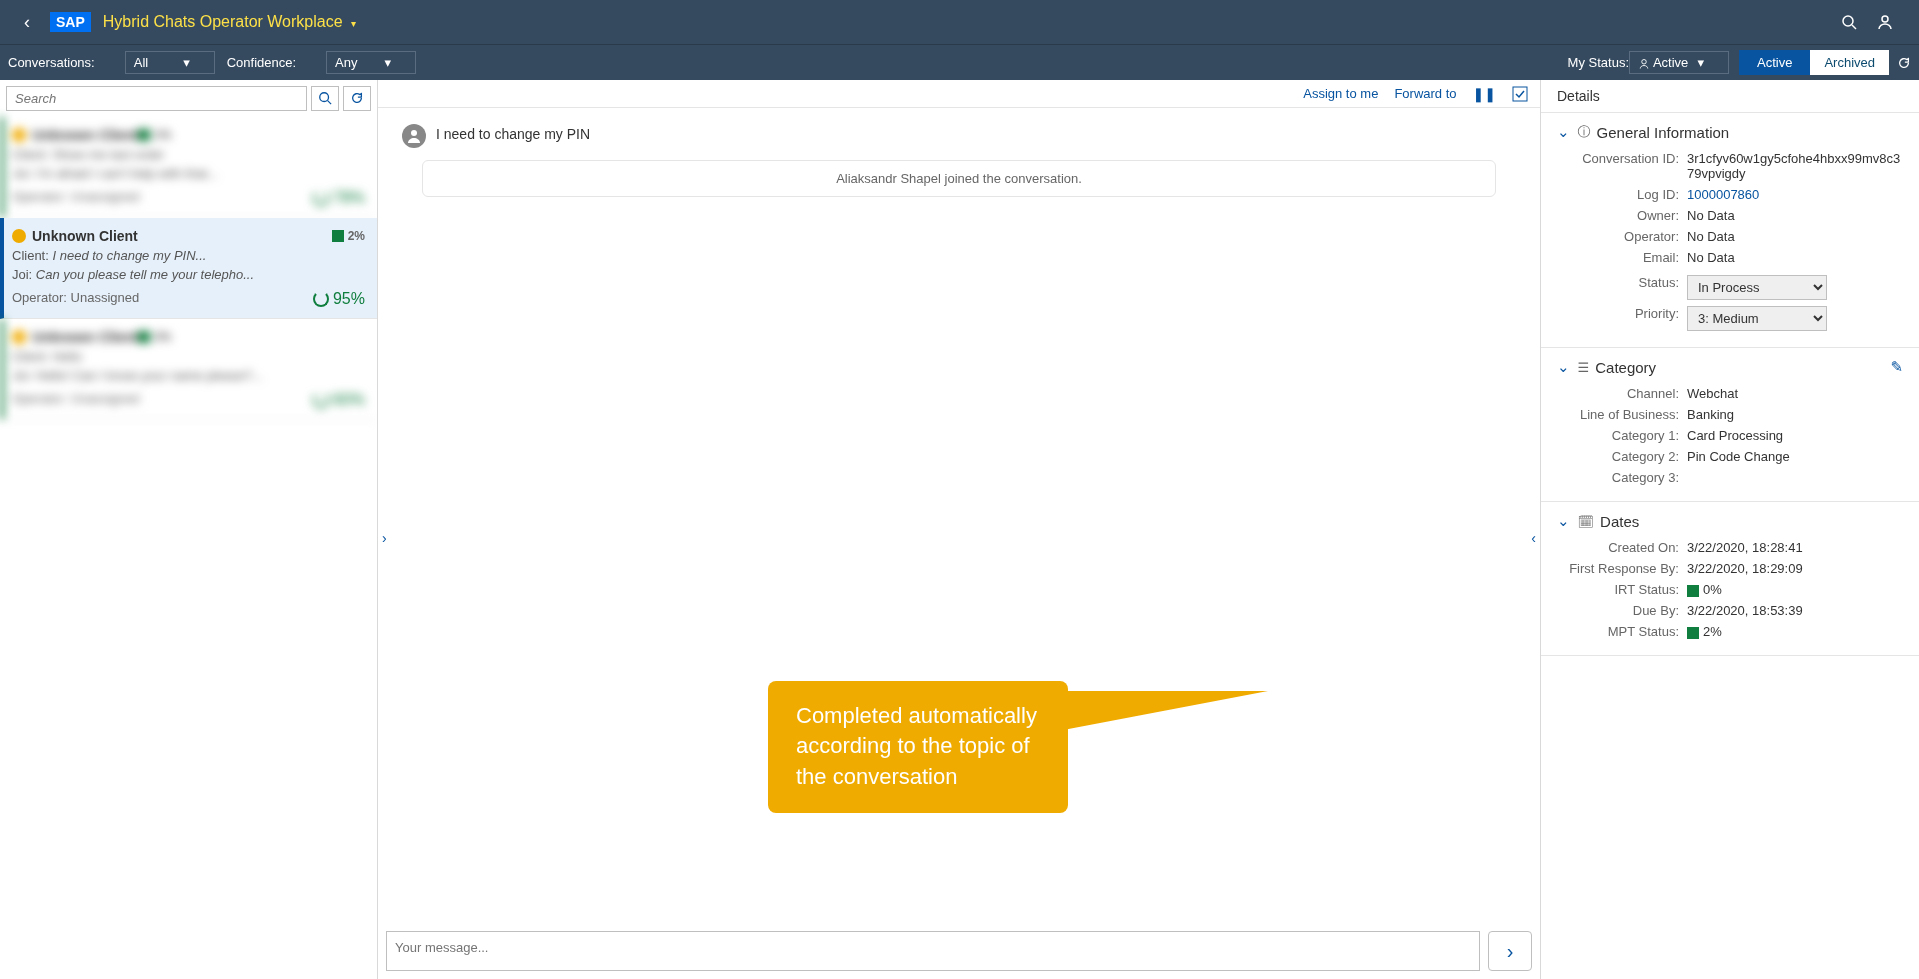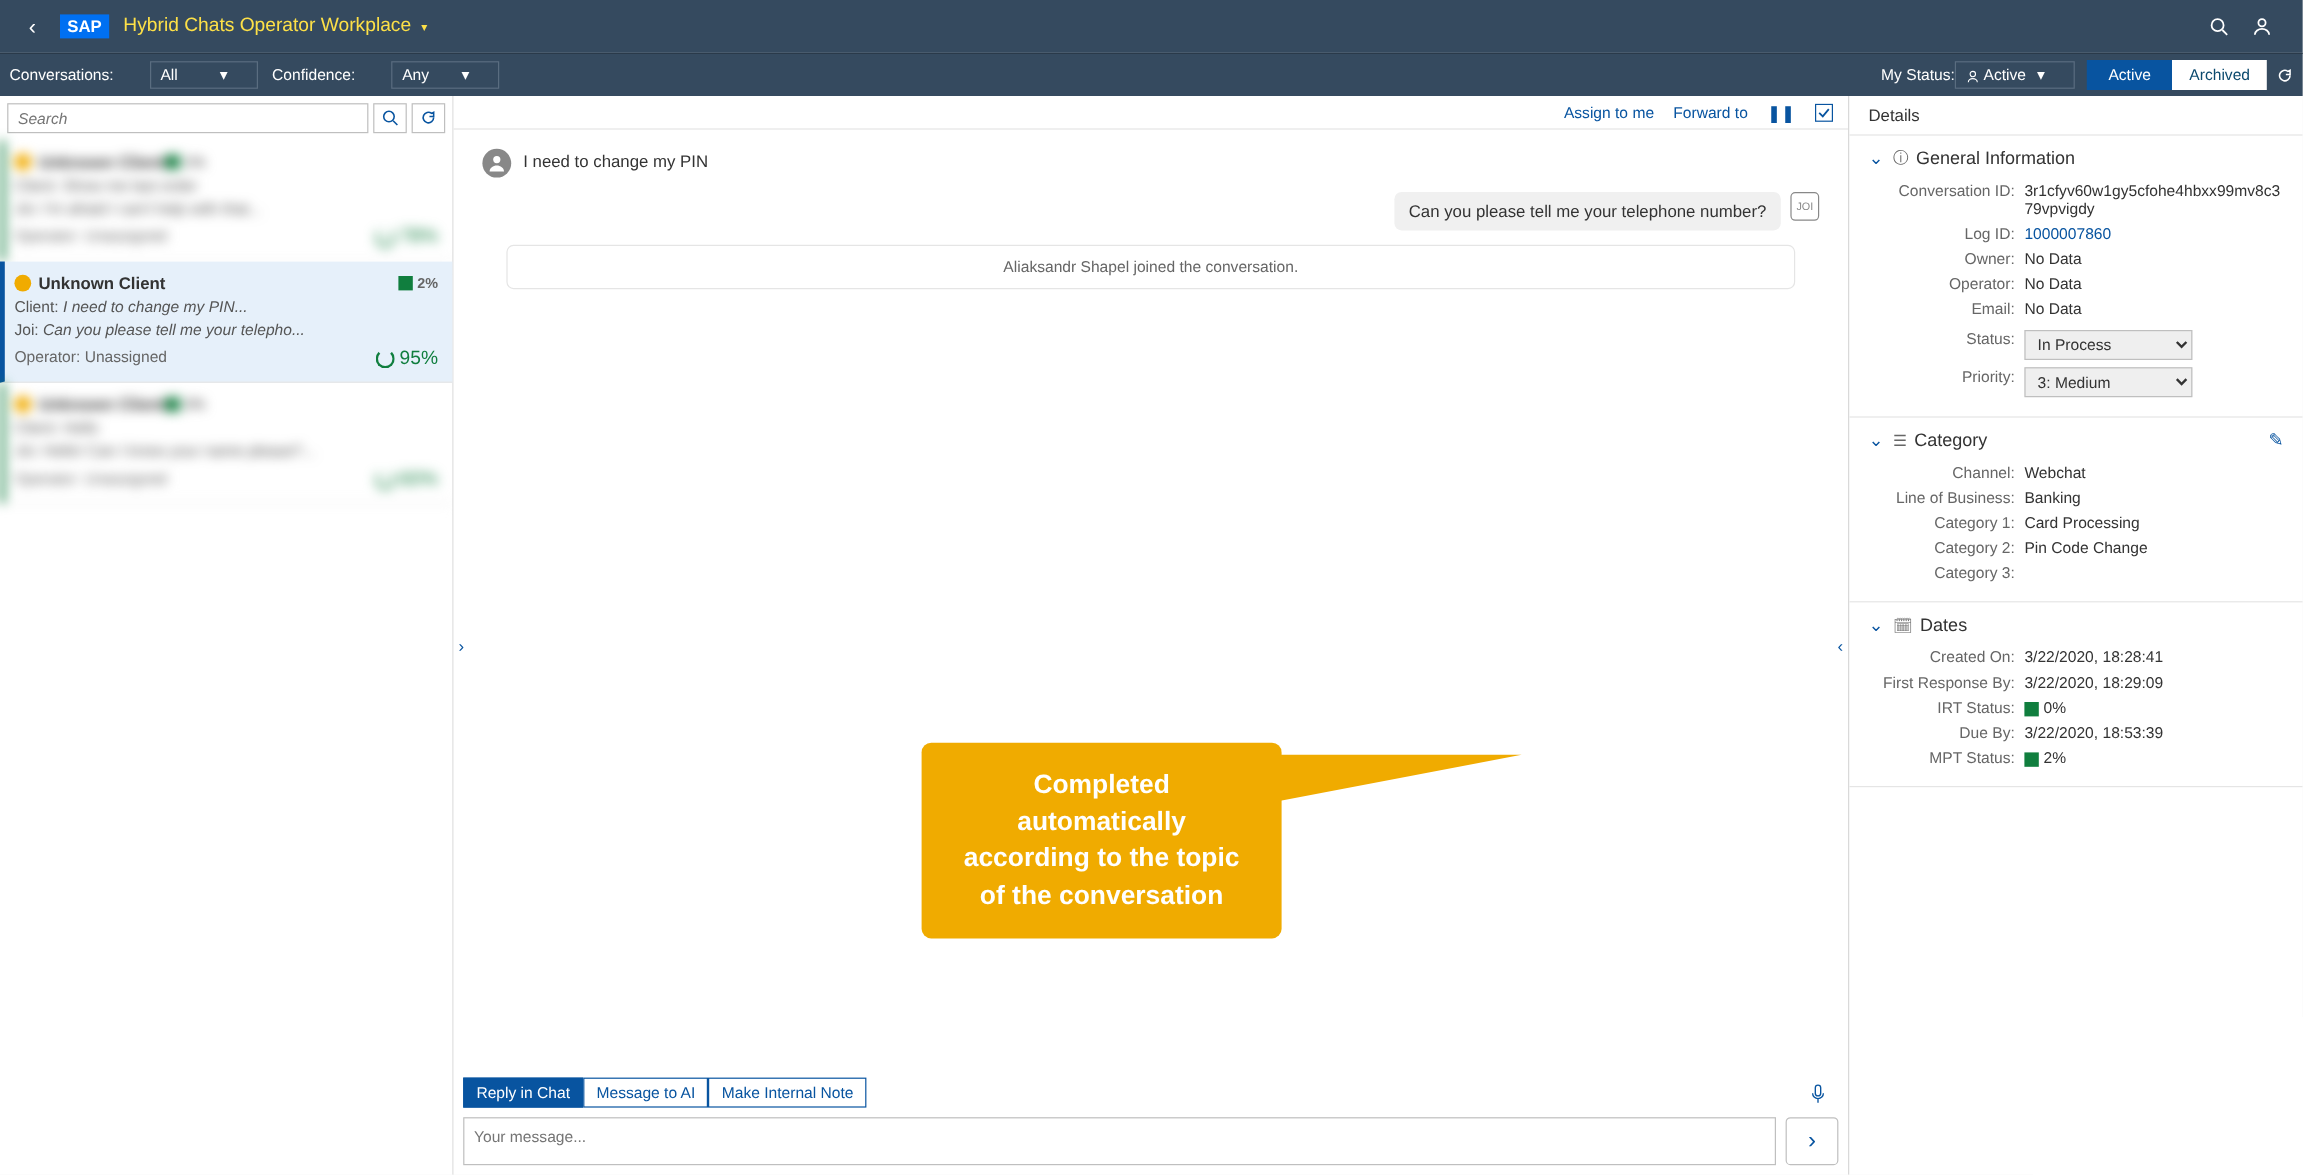--- a/index.html
+++ b/index.html
@@ -62,21 +62,21 @@
 .msg-text { font-size: 14px; color: #333; padding-top: 2px; }
 .msg-bubble { background: #f0f0f0; border-radius: 6px; padding: 8px 12px; font-size: 14px; color: #333; max-width: 60%; }
 .bot-icon { width: 24px; height: 24px; border: 1px solid #888; border-radius: 4px; margin-left: 8px; display: flex; align-items: center; justify-content: center; font-size: 9px; color: #888; }
 .system-msg { text-align: center; padding: 10px; border: 1px solid #e5e5e5; border-radius: 6px; font-size: 13px; color: #666; margin: 8px 20px; }
 
 .expand-left, .expand-right { position: absolute; top: 50%; color: #0854a0; cursor: pointer; font-size: 14px; }
 .expand-left { left: 4px; }
 .expand-right { right: 4px; }
 
 
-.callout { position: absolute; background: #f0ab00; color: #fff; padding: 20px 28px; border-radius: 8px; font-size: 22px; font-weight: bold; text-align: center; line-height: 1.4; left: 390px; bottom: 110px; width: 300px; }
+.callout { position: absolute; background: #f0ab00; color: #fff; padding: 20px 28px; border-radius: 8px; font-size: 22px; font-weight: normal; line-height: 1.4; left: 390px; bottom: 110px; width: 300px; }
 .callout::after { content: ''; position: absolute; right: -200px; top: 10px; border-left: 210px solid #f0ab00; border-top: 0px solid transparent; border-bottom: 40px solid transparent; }
 
 
 .reply-tabs { display: flex; padding: 6px 8px 0 8px; align-items: center; }
 .reply-tab { border: 1px solid #0854a0; padding: 4px 10px; font-size: 13px; cursor: pointer; }
 .reply-tab.active { background: #0854a0; color: #fff; }
 .reply-tab.inactive { background: #fff; color: #0854a0; }
 .mic-icon { margin-left: auto; color: #0854a0; font-size: 18px; cursor: pointer; padding-right: 8px; }
 .reply-input-area { padding: 8px; display: flex; gap: 8px; }
 .reply-input { flex: 1; border: 1px solid #bfbfbf; padding: 8px; font-size: 13px; color: #888; height: 40px; resize: none; }
@@ -227,42 +227,27 @@
     <div class="chat-area">
       <div class="msg-row client">
         <span class="msg-avatar">
           <svg width="16" height="16" viewBox="0 0 16 16">
               <circle cx="8" cy="5" r="3" fill="#fff"></circle>
               <path d="M2 15c0-3 3-5 6-5s6 2 6 5" fill="#fff"></path>
             </svg>
         </span>
         <span class="msg-text">I need to change my PIN</span>
       </div>
-      <div class="msg-row bot">
-        <span class="msg-bubble">Can you please tell me your telephone number?</span>
-        <span class="bot-icon">JOI</span>
-      </div>
       <div class="system-msg">Aliaksandr Shapel joined the conversation.</div>
 
       <div class="callout">
         <span>Completed automatically according to the topic of the conversation</span>
       </div>
     </div>
 
-    <div class="reply-tabs">
-      <span class="reply-tab active">Reply in Chat</span>
-      <span class="reply-tab inactive">Message to AI</span>
-      <span class="reply-tab inactive">Make Internal Note</span>
-      <span class="mic-icon">
-        <svg width="18" height="18" viewBox="0 0 16 16">
-            <rect x="6" y="2" width="4" height="8" rx="2" stroke="#0854a0" fill="none"></rect>
-            <path d="M4 8a4 4 0 0 0 8 0M8 12v3" stroke="#0854a0" fill="none"></path>
-          </svg>
-      </span>
-    </div>
     <div class="reply-input-area">
       <textarea class="reply-input" placeholder="Your message..." style=""></textarea>
       <span class="send-btn">›</span>
     </div>
   </div>
 
   <div class="right-panel">
     <div class="right-header">Details</div>
 
     <div class="section">

